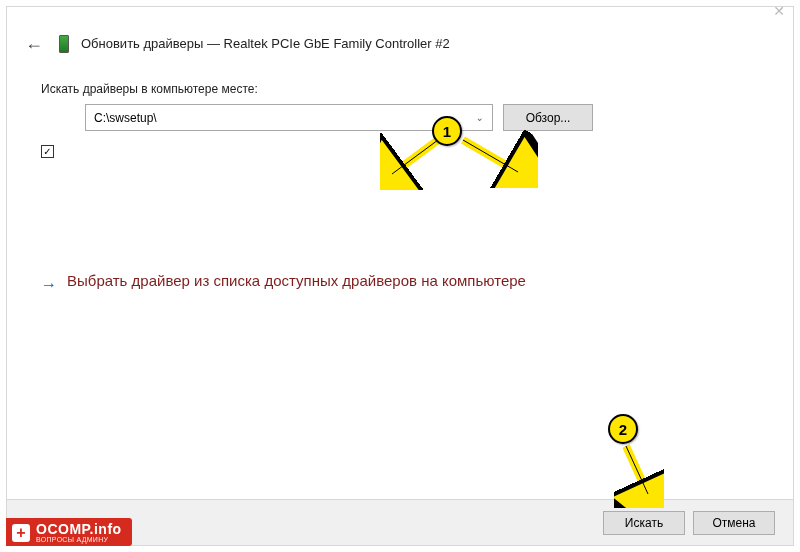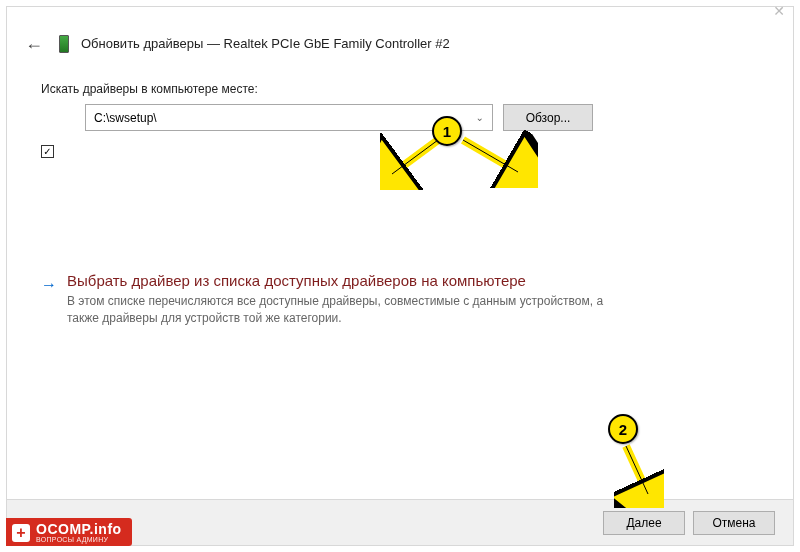--- a/index.html
+++ b/index.html
@@ -217,27 +217,26 @@
     </div>
 
     <div class="checkbox-row">
       <span class="checkbox">✓</span>
     </div>
 
     <div class="link-section">
       <span class="link-arrow">→</span>
       <div class="link-body">
         <div class="link-title">Выбрать драйвер из списка доступных драйверов на компьютере</div>
-        <div class="link-desc">В этом списке перечисляются все доступные драйверы, совместимые с данным устройством, а также драйверы для устройств той же категории.</div>
       </div>
     </div>
   </div>
 
   <div class="footer">
-    <button class="footer-btn">Далее</button>
+    <button class="footer-btn">Искать</button>
     <button class="footer-btn">Отмена</button>
   </div>
 </div>
 
 <div class="badge" style="left:432px; top:116px;">
   <span>1</span>
 </div>
 
 <svg class="arrow" style="left:380px; top:130px;" width="70" height="60">
   <defs>

